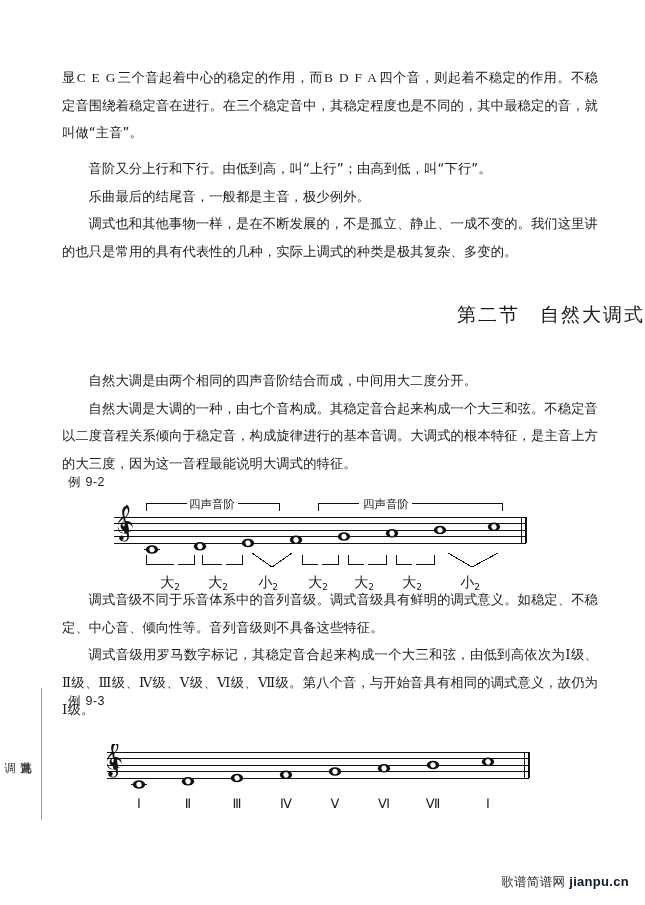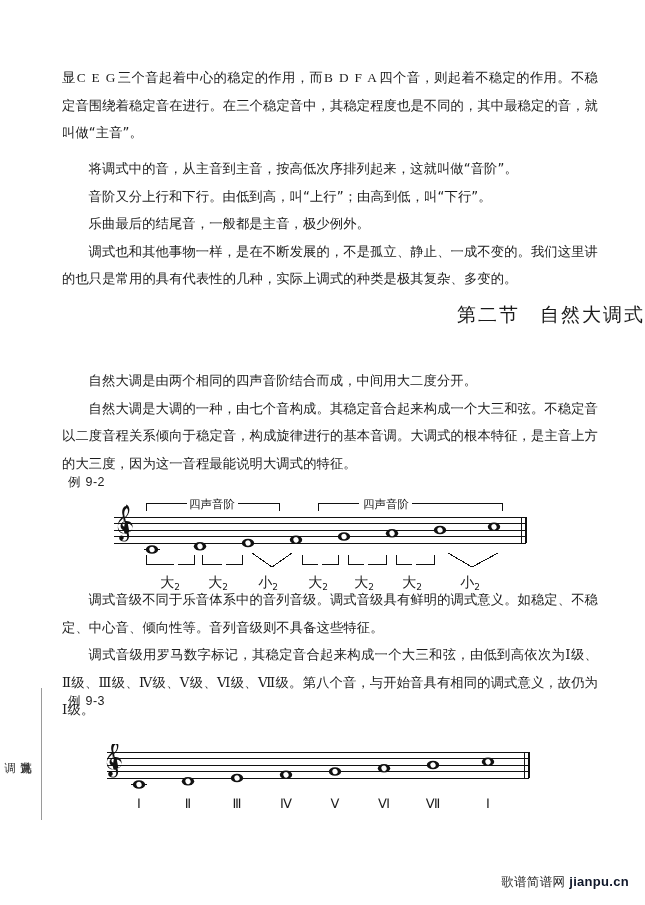--- a/index.html
+++ b/index.html
@@ -127,21 +127,20 @@
 <div class="page">
 
   <div class="sidemark"><span>第</span><span>九</span><span>讲</span><span class="gap"></span><span>调</span><span class="gap"></span><span>式</span></div>
   <div class="sidemark-rule"></div>
 
   <div class="col" style="top:64px;">
     <p class="para"><span>显</span><span class="latin">C E G</span><span>三个音起着中心的稳定的作用，而</span><span class="latin">B D F A</span><span>四个音，则起着不稳定的作用。不稳定音围绕着稳定音在进行。在三个稳定音中，其稳定程度也是不同的，其中最稳定的音，就叫做“主音”。</span></p>
   </div>
 
   <div class="col" style="top:155px;">
-    <p class="para indent">将调式中的音，从主音到主音，按高低次序排列起来，这就叫做“音阶”。</p>
     <p class="para indent">音阶又分上行和下行。由低到高，叫“上行”；由高到低，叫“下行”。</p>
     <p class="para indent">乐曲最后的结尾音，一般都是主音，极少例外。</p>
     <p class="para indent">调式也和其他事物一样，是在不断发展的，不是孤立、静止、一成不变的。我们这里讲的也只是常用的具有代表性的几种，实际上调式的种类是极其复杂、多变的。</p>
   </div>
 
   <div class="section-title" style="top:302px;"><span>第二节</span><span class="sp"></span><span>自然大调式</span></div>
 
   <div class="col" style="top:367px;">
     <p class="para indent">自然大调是由两个相同的四声音阶结合而成，中间用大二度分开。</p>
     <p class="para indent">自然大调是大调的一种，由七个音构成。其稳定音合起来构成一个大三和弦。不稳定音以二度音程关系倾向于稳定音，构成旋律进行的基本音调。大调式的根本特征，是主音上方的大三度，因为这一音程最能说明大调式的特征。</p>

